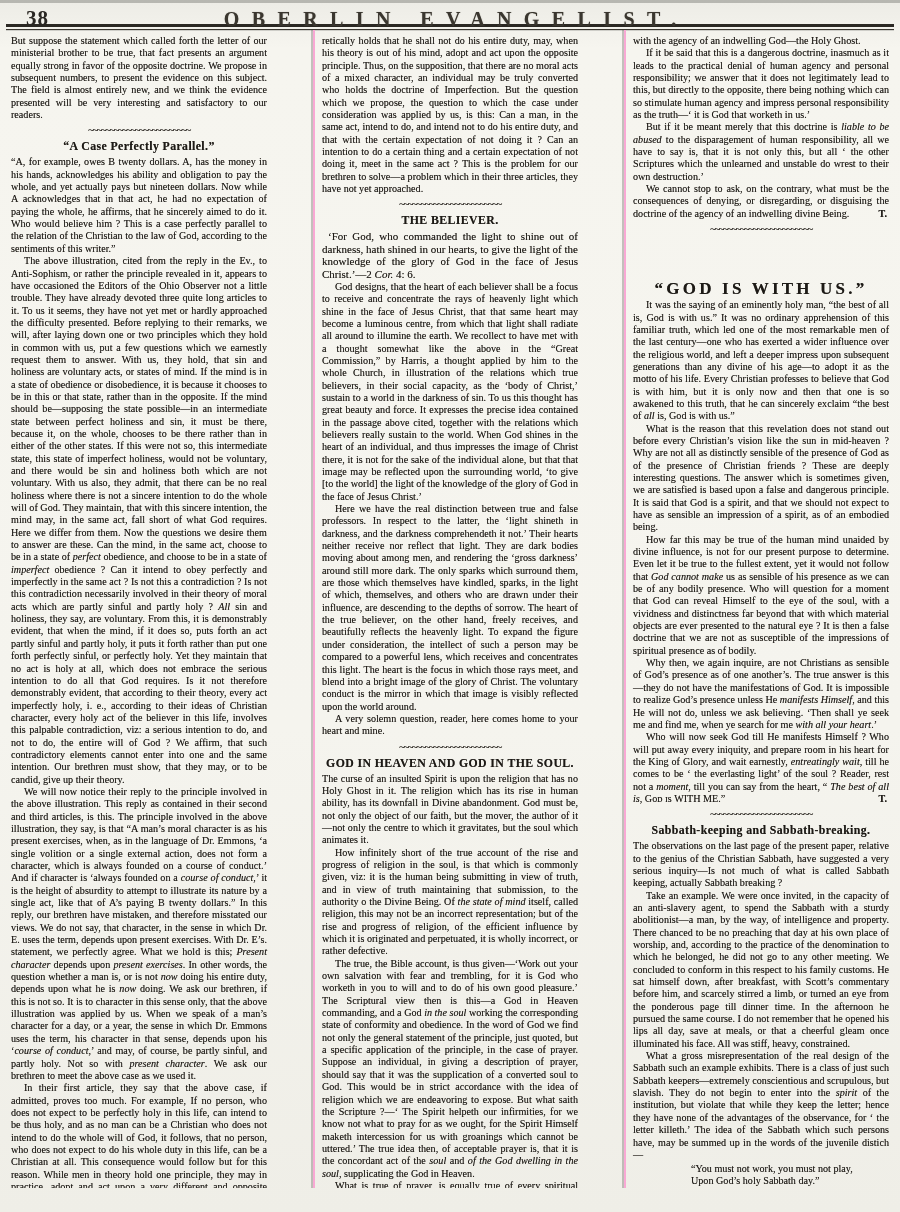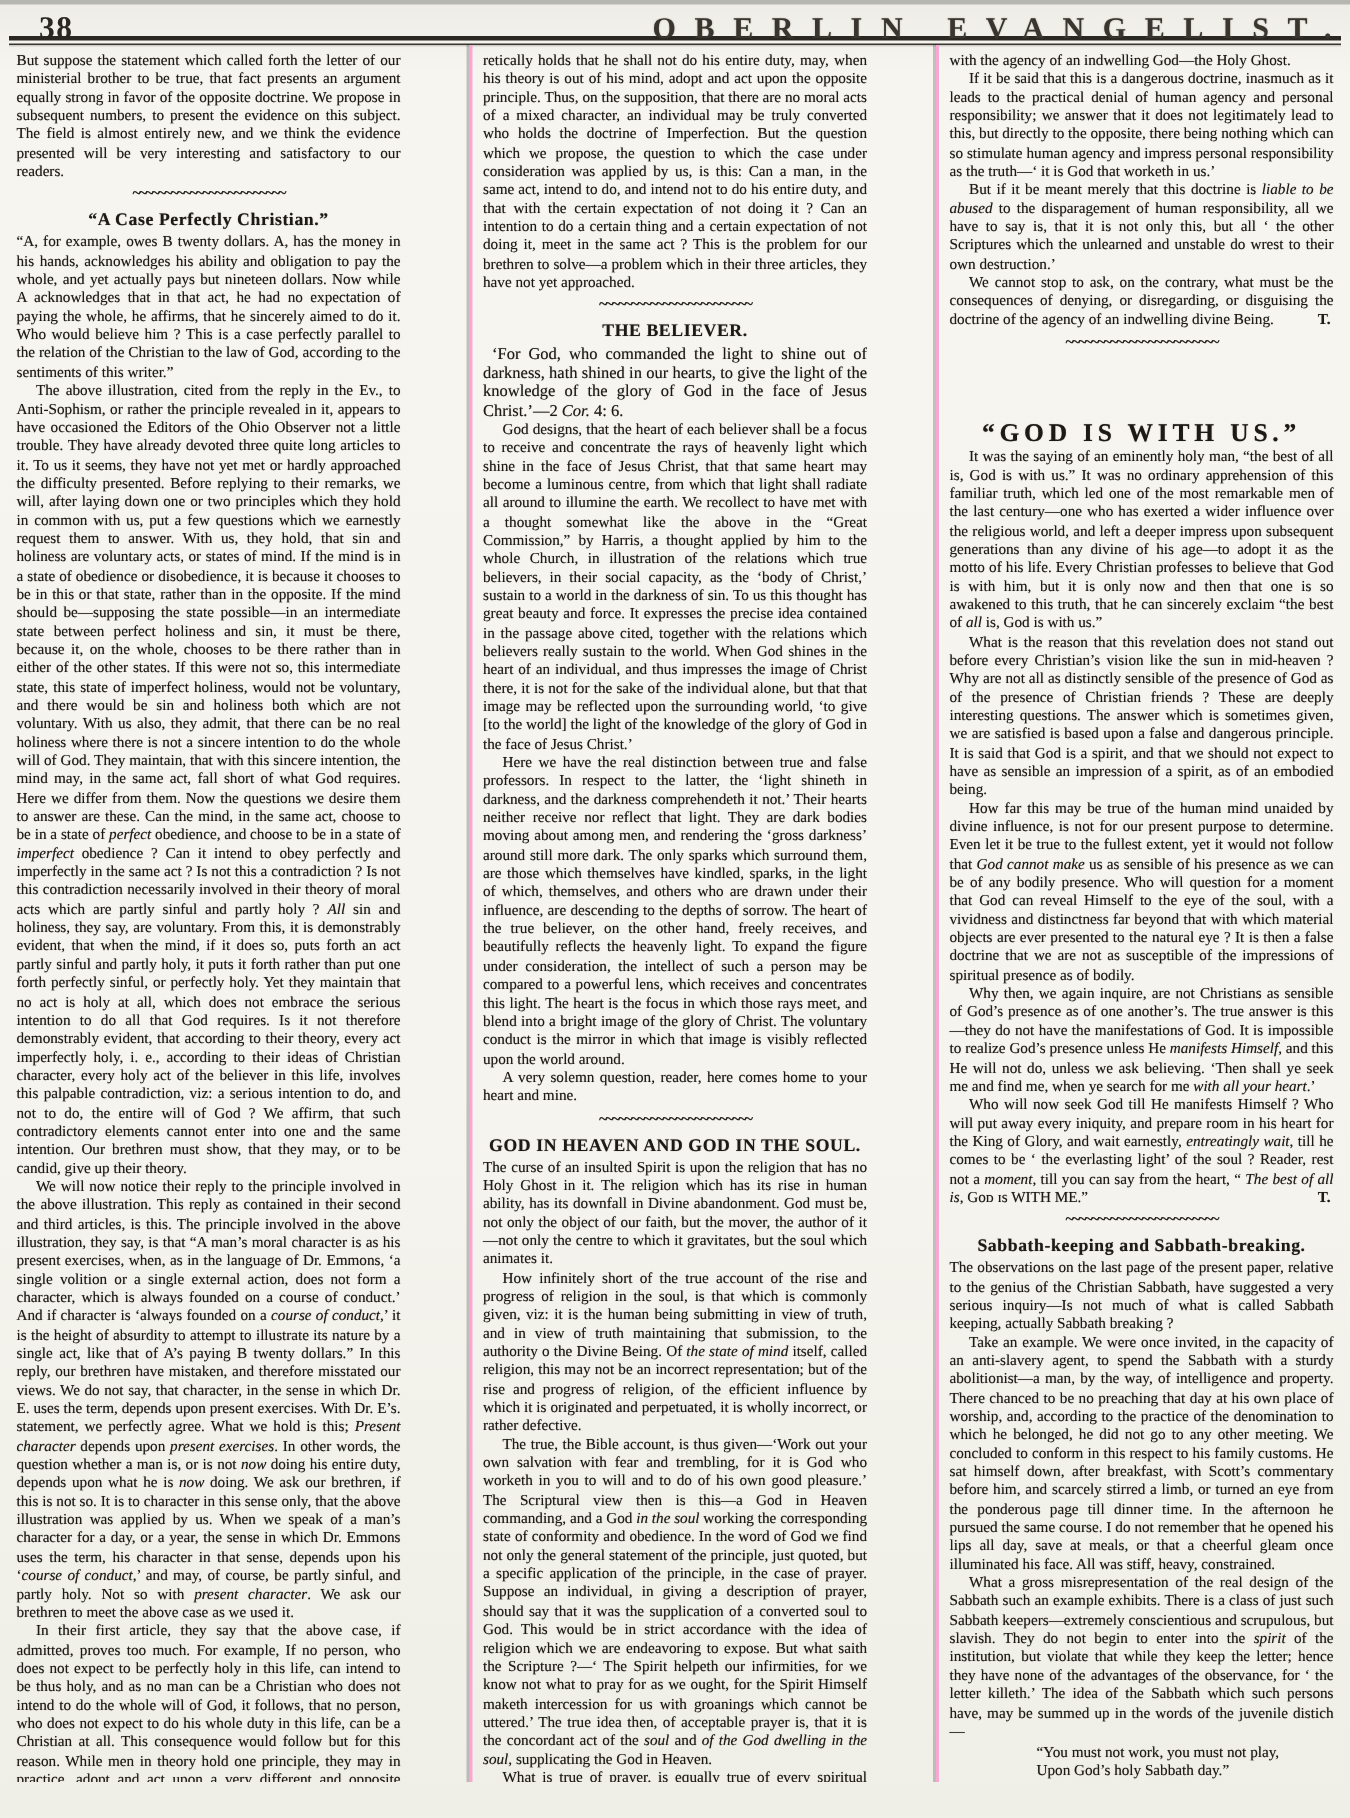--- a/index.html
+++ b/index.html
@@ -10,21 +10,21 @@
     font-family:"Liberation Serif","DejaVu Serif",serif;
     color:#1d1a16;
     position:relative;
   }
   .masthead{position:relative;height:24px;}
   .page-number{
     position:absolute;left:26px;top:6px;
     font-size:21px;font-weight:bold;color:#2a2723;letter-spacing:1px;
   }
   .paper-title{
-    position:absolute;left:0;right:0;top:8px;text-align:right;
+    position:absolute;left:0;right:0;top:8px;text-align:center;
     font-size:20px;font-weight:bold;color:#3a362f;
     letter-spacing:0.62em;text-indent:0.62em;
     text-shadow:0 0 1px rgba(60,55,45,.45);
   }
   .head-rule{margin:0 6px;border-top:3px solid #2b2823;border-bottom:1px solid #3a362f;height:2px;
     box-shadow:0 1px 0 rgba(0,0,0,.15);}
   .columns{
     display:flex;align-items:stretch;
     height:1158px;overflow:hidden;margin:0 4px;gap:39px;
   }
@@ -71,21 +71,21 @@
 <div class="masthead">
   <span class="page-number">38</span>
   <div class="paper-title">OBERLIN EVANGELIST.</div>
 </div>
 <div class="head-rule"></div>
 
 <div class="columns">
   <div class="col">
       <p class="para noindent">But suppose the statement which called forth the letter of our ministerial brother to be true, that fact presents an argument equally strong in favor of the opposite doctrine. We propose in subsequent numbers, to present the evidence on this subject. The field is almost entirely new, and we think the evidence presented will be very interesting and satisfactory to our readers.</p>
       <div class="divider">~~~~~~~~~~~~~~~~~~~~~~~~</div>
-      <div class="heading">“A Case Perfectly Christian.”</div>
+      <div class="heading">“A Case Perfectly Parallel.”</div>
       <p class="para noindent">“A, for example, owes B twenty dollars. A, has the money in his hands, acknowledges his ability and obligation to pay the whole, and yet actually pays but nineteen dollars. Now while A acknowledges that in that act, he had no expectation of paying the whole, he affirms, that he sincerely aimed to do it. Who would believe him ? This is a case perfectly parallel to the relation of the Christian to the law of God, according to the sentiments of this writer.”</p>
       <p class="para">The above illustration, cited from the reply in the Ev., to Anti-Sophism, or rather the principle revealed in it, appears to have occasioned the Editors of the Ohio Observer not a little trouble. They have already devoted three quite long articles to it. To us it seems, they have not yet met or hardly approached the difficulty presented. Before replying to their remarks, we will, after laying down one or two principles which they hold in common with us, put a few questions which we earnestly request them to answer. With us, they hold, that sin and holiness are voluntary acts, or states of mind. If the mind is in a state of obedience or disobedience, it is because it chooses to be in this or that state, rather than in the opposite. If the mind should be—supposing the state possible—in an intermediate state between perfect holiness and sin, it must be there, because it, on the whole, chooses to be there rather than in either of the other states. If this were not so, this intermediate state, this state of imperfect holiness, would not be voluntary, and there would be sin and holiness both which are not voluntary. With us also, they admit, that there can be no real holiness where there is not a sincere intention to do the whole will of God. They maintain, that with this sincere intention, the mind may, in the same act, fall short of what God requires. Here we differ from them. Now the questions we desire them to answer are these. Can the mind, in the same act, choose to be in a state of <em>perfect</em> obedience, and choose to be in a state of <em>imperfect</em> obedience ? Can it intend to obey perfectly and imperfectly in the same act ? Is not this a contradiction ? Is not this contradiction necessarily involved in their theory of moral acts which are partly sinful and partly holy ? <em>All</em> sin and holiness, they say, are voluntary. From this, it is demonstrably evident, that when the mind, if it does so, puts forth an act partly sinful and partly holy, it puts it forth rather than put one forth perfectly sinful, or perfectly holy. Yet they maintain that no act is holy at all, which does not embrace the serious intention to do all that God requires. Is it not therefore demonstrably evident, that according to their theory, every act imperfectly holy, i. e., according to their ideas of Christian character, every holy act of the believer in this life, involves this palpable contradiction, viz: a serious intention to do, and not to do, the entire will of God ? We affirm, that such contradictory elements cannot enter into one and the same intention. Our brethren must show, that they may, or to be candid, give up their theory.</p>
       <p class="para">We will now notice their reply to the principle involved in the above illustration. This reply as contained in their second and third articles, is this. The principle involved in the above illustration, they say, is that “A man’s moral character is as his present exercises, when, as in the language of Dr. Emmons, ‘a single volition or a single external action, does not form a character, which is always founded on a course of conduct.’ And if character is ‘always founded on a <em>course of conduct</em>,’ it is the height of absurdity to attempt to illustrate its nature by a single act, like that of A’s paying B twenty dollars.” In this reply, our brethren have mistaken, and therefore misstated our views. We do not say, that character, in the sense in which Dr. E. uses the term, depends upon present exercises. With Dr. E’s. statement, we perfectly agree. What we hold is this; <em>Present character</em> depends upon <em>present exercises</em>. In other words, the question whether a man is, or is not <em>now</em> doing his entire duty, depends upon what he is <em>now</em> doing. We ask our brethren, if this is not so. It is to character in this sense only, that the above illustration was applied by us. When we speak of a man’s character for a day, or a year, the sense in which Dr. Emmons uses the term, his character in that sense, depends upon his ‘<em>course of conduct</em>,’ and may, of course, be partly sinful, and partly holy. Not so with <em>present character</em>. We ask our brethren to meet the above case as we used it.</p>
       <p class="para">In their first article, they say that the above case, if admitted, proves too much. For example, If no person, who does not expect to be perfectly holy in this life, can intend to be thus holy, and as no man can be a Christian who does not intend to do the whole will of God, it follows, that no person, who does not expect to do his whole duty in this life, can be a Christian at all. This consequence would follow but for this reason. While men in theory hold one principle, they may in practice, adopt and act upon a very different and opposite principle. A philosopher, for example, who in theory denies the existence of an external world, denies mentally and practically his own theory as soon as he opens his eyes and begins to act. So an individual who theo-</p>
     </div>
   <div class="col">
       <p class="para noindent">retically holds that he shall not do his entire duty, may, when his theory is out of his mind, adopt and act upon the opposite principle. Thus, on the supposition, that there are no moral acts of a mixed character, an individual may be truly converted who holds the doctrine of Imperfection. But the question which we propose, the question to which the case under consideration was applied by us, is this: Can a man, in the same act, intend to do, and intend not to do his entire duty, and that with the certain expectation of not doing it ? Can an intention to do a certain thing and a certain expectation of not doing it, meet in the same act ? This is the problem for our brethren to solve—a problem which in their three articles, they have not yet approached.</p>
       <div class="divider">~~~~~~~~~~~~~~~~~~~~~~~~</div>
       <div class="heading">THE BELIEVER.</div>
       <div class="epigraph">‘For God, who commanded the light to shine out of darkness, hath shined in our hearts, to give the light of the knowledge of the glory of God in the face of Jesus Christ.’—2 <em>Cor.</em> 4: 6.</div>

